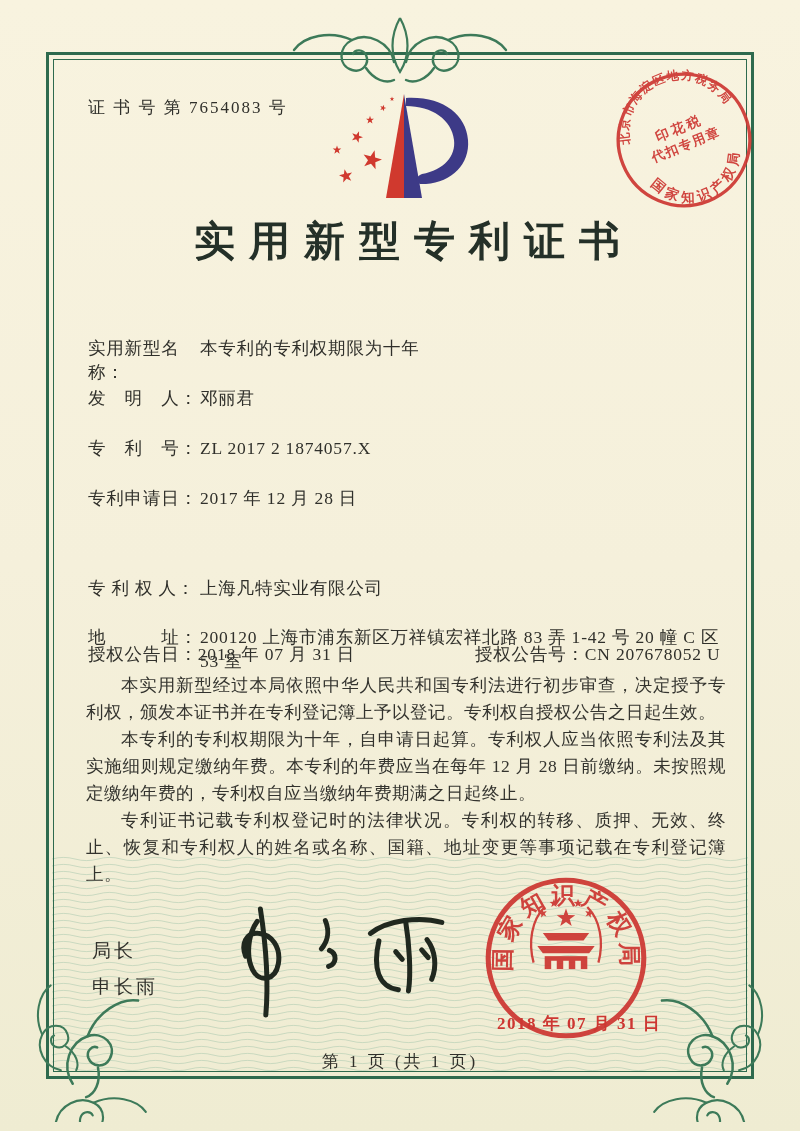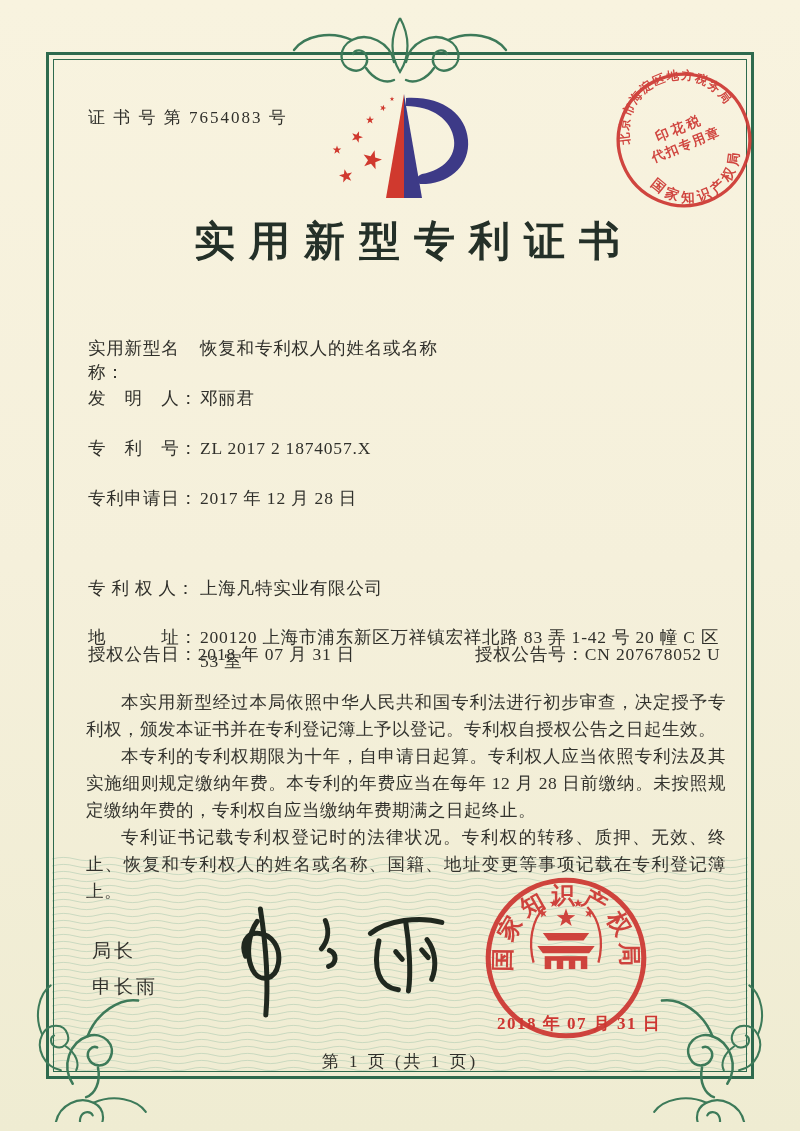--- a/index.html
+++ b/index.html
@@ -19,41 +19,41 @@
   .frame-outer{position:absolute; left:46px; top:52px; right:46px; bottom:52px;
     border:3px solid var(--frame-green,#2e6a4e); z-index:2;}
   .frame-inner{position:absolute; left:4px; top:4px; right:4px; bottom:4px;
     border:1px solid var(--frame-green,#2e6a4e);}
   .waves{position:absolute; left:52px; top:856px; width:696px; height:218px; z-index:1;}
   .ornament{position:absolute; z-index:3;}
   #orn-top{left:240px; top:12px;}
   #orn-bl{left:8px; top:972px;}
   #orn-br{left:642px; top:972px;}
 
-  .cert-number{position:absolute; left:88px; top:106px; z-index:4;
+  .cert-number{position:absolute; left:88px; top:96px; z-index:4;
     font-size:17px; letter-spacing:2px;}
   #logo{position:absolute; left:330px; top:92px; z-index:4;}
   #tax-seal{position:absolute; left:611px; top:67px; z-index:5; opacity:.92;}
   .title{position:absolute; left:0; top:214px; width:100%; z-index:4;
     text-align:center; font-size:41px; font-weight:600; color:var(--title-ink,#243028);
     letter-spacing:14px; padding-left:28px; box-sizing:border-box;}
 
   .fields{position:absolute; left:88px; top:336px; width:636px; z-index:4;
     font-size:17.5px; letter-spacing:.8px;}
   .frow{position:absolute; left:0; display:flex; width:636px; line-height:24px;}
   .frow .lbl{flex:none; width:112px;}
   .frow .val{flex:1;}
   #frow-0{top:0;} #frow-1{top:50px;} #frow-2{top:100px;} #frow-3{top:150px;}
   #frow-4{top:200px;margin-top:40px;} #frow-5{top:250px;margin-top:39px;}
   .grant-row{position:absolute; top:306px; left:0; width:636px; line-height:24px;}
   .grant-right{position:absolute; left:367px; top:0; white-space:nowrap;margin-left:20px;}
 
   .body-text{position:absolute; left:86px; top:672px; width:640px; z-index:4;
     font-size:17.5px; line-height:27px; text-align:justify; letter-spacing:.5px;
-    color:#33332e;margin-top:17px;}
+    color:#33332e;}
   .body-text p{margin:0; text-indent:2em;}
 
   .signer{position:absolute; left:92px; z-index:6; font-size:19px; letter-spacing:3px;}
   #signer-title{top:938px;} #signer-name{top:974px;}
   #signature{position:absolute; left:200px; top:898px; z-index:6;}
 
   #sipo-seal{position:absolute; left:478px; top:870px; z-index:5; opacity:.93;}
   .seal-date{position:absolute; left:497px; top:1012px; z-index:6; white-space:nowrap;
     color:var(--seal-red,#cd3732); font-size:17px; font-weight:bold; letter-spacing:1.5px;}
 
@@ -165,21 +165,21 @@
       <text x="70" y="62" text-anchor="middle" style="font-size:13px;font-weight:bold;letter-spacing:3px">印花税</text>
       <text x="70" y="79" text-anchor="middle" style="font-size:12.5px;font-weight:bold;letter-spacing:1.5px">代扣专用章</text>
     </g>
   </svg>
 
   <div class="title">实用新型专利证书</div>
 
   <div class="fields">
     <div class="frow" id="frow-0">
       <span class="lbl">实用新型名称：</span>
-      <span class="val">恢复和专利权人的姓名或名称</span>
+      <span class="val">本专利的专利权期限为十年</span>
     </div>
     <div class="frow" id="frow-1">
       <span class="lbl">发　明　人：</span>
       <span class="val">邓丽君</span>
     </div>
     <div class="frow" id="frow-2">
       <span class="lbl">专　利　号：</span>
       <span class="val">ZL 2017 2 1874057.X</span>
     </div>
     <div class="frow" id="frow-3">

